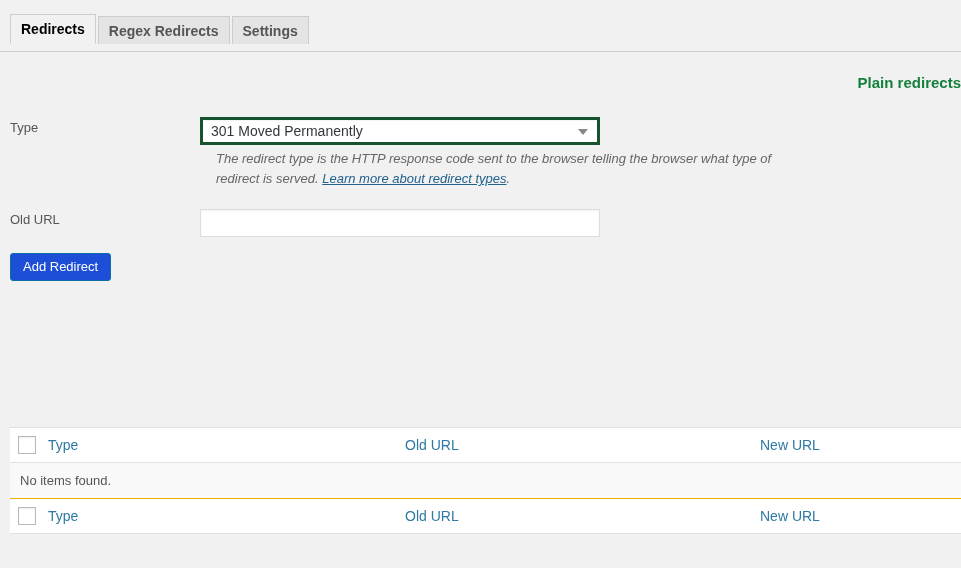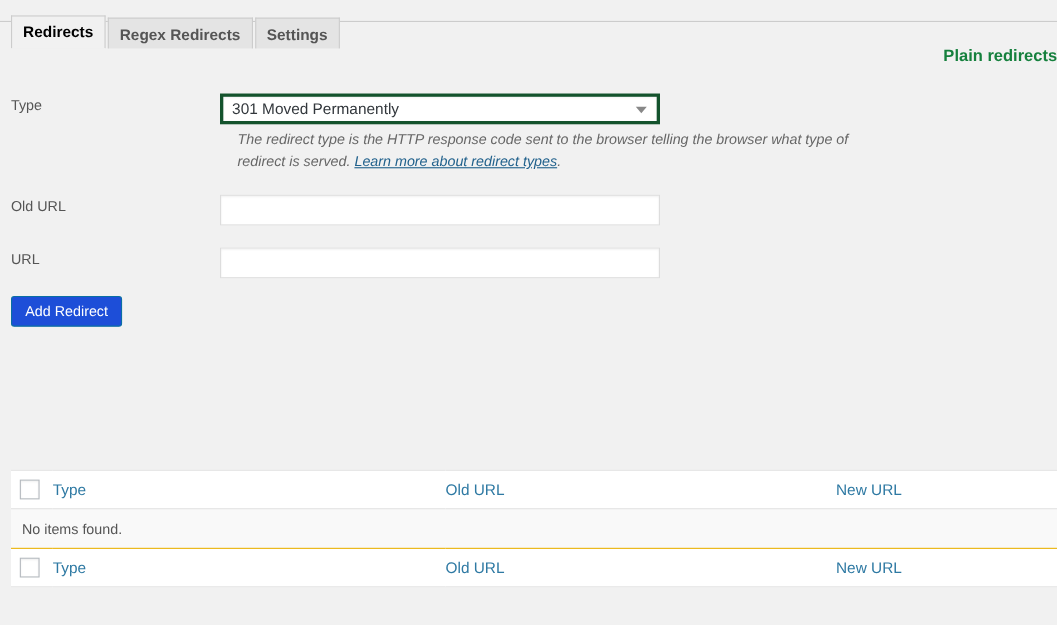--- a/index.html
+++ b/index.html
@@ -13,21 +13,21 @@
     font-family: "Liberation Sans", sans-serif;
     font-size: 13px;
     color: #444;
     overflow: hidden;
     position: relative;
   }
 
   
   .nav-tab-wrapper {
     position: relative;
-    height: 20px;
+    height: 52px;
     padding-left: 10px;
     padding-top: 13px;
     box-sizing: border-box;
     border-bottom: 1px solid #ccc;
   }
   .nav-tab {
     display: inline-block;
     position: relative;
     top: 1px;
     margin: 0 2px -1px 0;
@@ -233,26 +233,20 @@
         </div>
         <p class="field-desc"><span>The redirect type is the HTTP response code sent to the browser telling the browser what type of redirect is served. </span><a href="#">Learn more about redirect types</a><span>.</span></p>
       </td>
     </tr>
     <tr>
       <th>Old URL</th>
       <td>
         <input class="text-input" type="text" value="" placeholder="" style="">
       </td>
     </tr>
-    <tr>
-      <th>URL</th>
-      <td>
-        <input class="text-input" type="text" value="" placeholder="" style="">
-      </td>
-    </tr>
   </tbody>
 </table>
 
 <div class="submit-wrap">
   <button class="button-primary">Add Redirect</button>
 </div>
 
 <div class="wp-list-table-wrap">
   <table class="wp-list-table">
     <thead>

